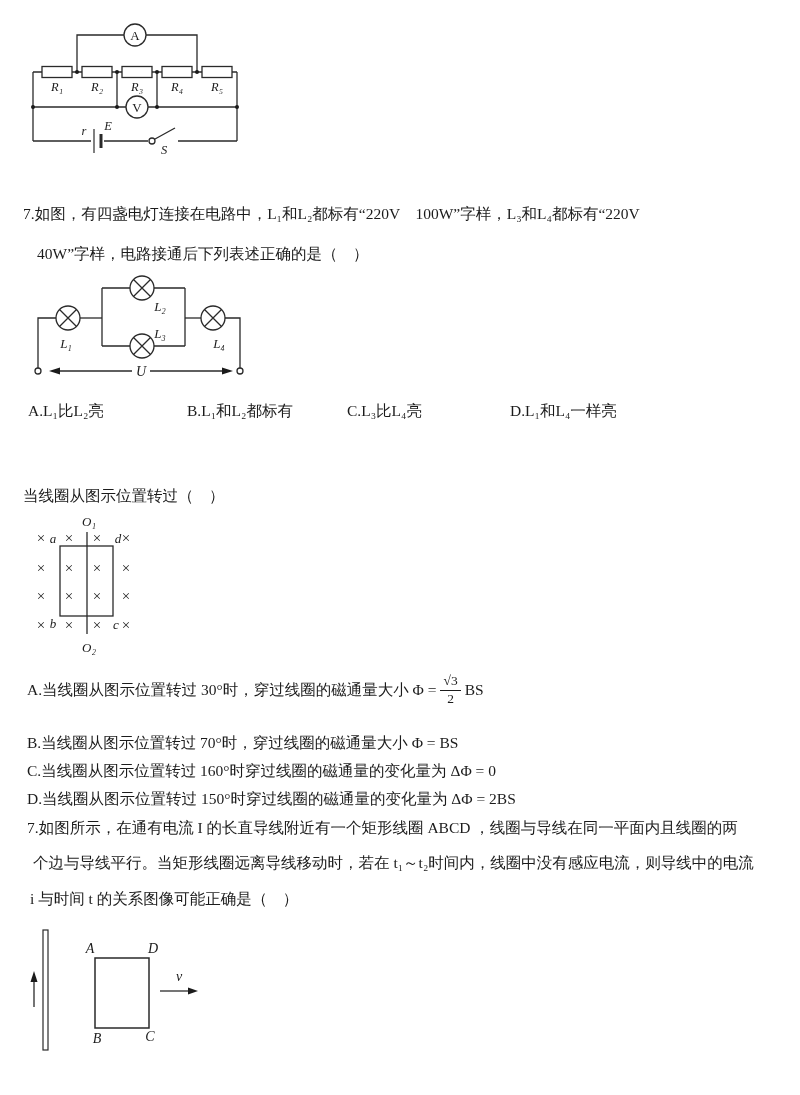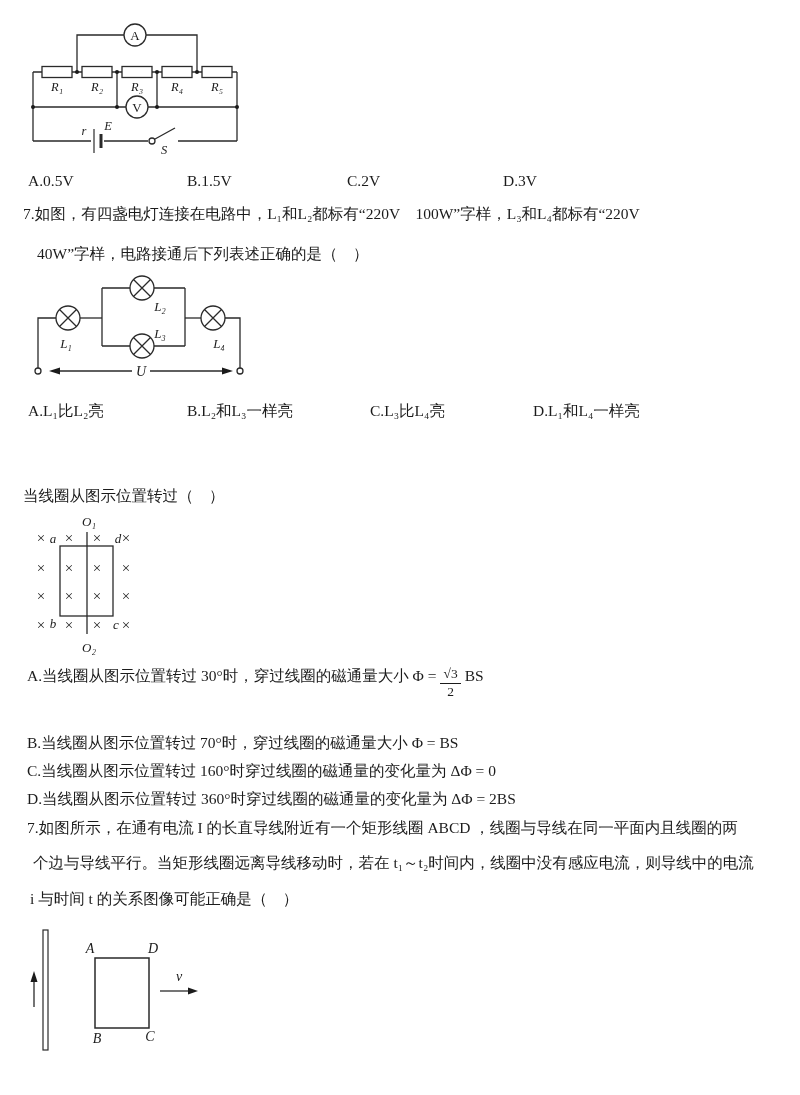--- a/index.html
+++ b/index.html
@@ -1,21 +1,21 @@
 <!DOCTYPE html>
 <html><head>
 <meta charset="utf-8">
 <style>
   html,body{margin:0;padding:0;background:#fff;}
   .page{position:relative;width:800px;height:1095px;background:#ffffff;overflow:hidden;
         font-family:"Liberation Serif", serif;color:#1b1b1b;}
   .t{position:absolute;white-space:nowrap;font-size:15.5px;line-height:20px;}
   .opt{display:inline-block;}
-  .w159{width:159px;} .w160{width:160px;} .w156{width:156px;} .w163{width:163px;margin-left:23px;}
-  .frow{display:flex;align-items:flex-start;height:48px;}
+  .w159{width:159px;} .w160{width:160px;} .w156{width:156px;} .w163{width:163px;}
+  .frow{display:flex;align-items:center;height:48px;}
   .frac{display:inline-flex;flex-direction:column;align-items:center;margin:0 4px;font-size:13.5px;line-height:16px;}
   .frac .num{border-bottom:1.3px solid #1b1b1b;padding:0 3px 1px 3px;}
   .mi{}
   svg{position:absolute;overflow:visible;}
   svg text{font-family:"Liberation Serif", serif;fill:#1b1b1b;}
   .lbl{font-style:italic;font-size:12.5px;}
   .lbl13{font-style:italic;font-size:13px;}
   .lbl14{font-style:italic;font-size:14px;}
   .meter{font-size:13px;font-style:normal;}
   .cross{font-size:15px;font-style:normal;}
@@ -61,23 +61,20 @@
     <text class="lbl" x="29" y="69" text-anchor="middle">R₁</text>
     <text class="lbl" x="69" y="69" text-anchor="middle">R₂</text>
     <text class="lbl" x="109" y="69" text-anchor="middle">R₃</text>
     <text class="lbl" x="149" y="69" text-anchor="middle">R₄</text>
     <text class="lbl" x="189" y="69" text-anchor="middle">R₅</text>
     <text class="lbl" x="56" y="113" text-anchor="middle">r</text>
     <text class="lbl" x="80" y="108" text-anchor="middle">E</text>
     <text class="lbl" x="136" y="132" text-anchor="middle">S</text>
   </svg>
 
-  <div class="t" style="top:171px;left:28px">
-    <span class="opt w159">A.0.5V</span><span class="opt w160">B.1.5V</span><span class="opt w156">C.2V</span><span class="opt">D.3V</span>
-  </div>
 
   <div class="t" style="top:204px;left:23px">7.如图，有四盏电灯连接在电路中，L₁和L₂都标有“220V　100W”字样，L₃和L₄都标有“220V</div>
   <div class="t" style="top:244px;left:37px">40W”字样，电路接通后下列表述正确的是（　）</div>
 
   <svg style="left:28px;top:274px" width="216" height="122" viewBox="0 0 216 122">
     <g fill="none" stroke="#2a2a2a" stroke-width="1.3">
       <path d="M10,94 V44 H28"></path>
       <circle cx="40" cy="44" r="12" fill="#fff"></circle>
       <path d="M31.5,35.5 L48.5,52.5 M48.5,35.5 L31.5,52.5"></path>
       <path d="M52,44 H74"></path>
@@ -101,21 +98,21 @@
     <polygon points="21,97 32,93.5 32,100.5" fill="#1b1b1b"></polygon>
     <polygon points="205,97 194,93.5 194,100.5" fill="#1b1b1b"></polygon>
     <text class="lbl14" x="113" y="102" text-anchor="middle">U</text>
     <text class="lbl13" x="38" y="74" text-anchor="middle">L₁</text>
     <text class="lbl13" x="132" y="37" text-anchor="middle">L₂</text>
     <text class="lbl13" x="132" y="64" text-anchor="middle">L₃</text>
     <text class="lbl13" x="191" y="74" text-anchor="middle">L₄</text>
   </svg>
 
   <div class="t" style="top:401px;left:28px">
-    <span class="opt w159">A.L₁比L₂亮</span><span class="opt w160">B.L₂和L₃一样亮</span><span class="opt w163">C.L₃比L₄亮</span><span class="opt">D.L₁和L₄一样亮</span>
+    <span class="opt w159">A.L₁比L₂亮</span><span class="opt w160">B.L₁和L₂都标有</span><span class="opt w163">C.L₃比L₄亮</span><span class="opt">D.L₁和L₄一样亮</span>
   </div>
 
   <div class="t" style="top:486px;left:23px">当线圈从图示位置转过（　）</div>
 
   <svg style="left:20px;top:510px" width="160" height="150" viewBox="0 0 160 150">
     <g fill="none" stroke="#2a2a2a" stroke-width="1.3">
       <path d="M67,22 V124"></path>
       <rect x="40" y="36" width="53" height="70"></rect>
     </g>
     <text class="lbl13" x="69" y="16" text-anchor="middle">O₁</text>
@@ -147,21 +144,21 @@
   <div class="t frow" style="top:666px;left:27px">
     <span>A.当线圈从图示位置转过 30°时，穿过线圈的磁通量大小 Φ =</span>
     <span class="frac">
       <span class="num">√3</span>
       <span class="den">2</span>
     </span>
     <span class="mi">BS</span>
   </div>
   <div class="t" style="top:733px;left:27px">B.当线圈从图示位置转过 70°时，穿过线圈的磁通量大小 Φ = BS</div>
   <div class="t" style="top:761px;left:27px">C.当线圈从图示位置转过 160°时穿过线圈的磁通量的变化量为 ΔΦ = 0</div>
-  <div class="t" style="top:789px;left:27px">D.当线圈从图示位置转过 360°时穿过线圈的磁通量的变化量为 ΔΦ = 2BS</div>
+  <div class="t" style="top:789px;left:27px">D.当线圈从图示位置转过 150°时穿过线圈的磁通量的变化量为 ΔΦ = 2BS</div>
 
   <div class="t" style="top:818px;left:27px">7.如图所示，在通有电流 I 的长直导线附近有一个矩形线圈 ABCD ，线圈与导线在同一平面内且线圈的两</div>
   <div class="t" style="top:889px;left:30px">i 与时间 t 的关系图像可能正确是（　）</div>
   <div class="t" style="top:853px;left:33px">个边与导线平行。当矩形线圈远离导线移动时，若在 t₁～t₂时间内，线圈中没有感应电流，则导线中的电流</div>
 
   <svg style="left:20px;top:925px" width="190" height="140" viewBox="0 0 190 140">
     <g fill="none" stroke="#2a2a2a">
       <rect x="23" y="5" width="5" height="120" stroke-width="1.2" fill="#fff"></rect>
       <path d="M14,82 V54" stroke-width="1.3"></path>
       <rect x="75" y="33" width="54" height="70" stroke-width="1.5"></rect>

